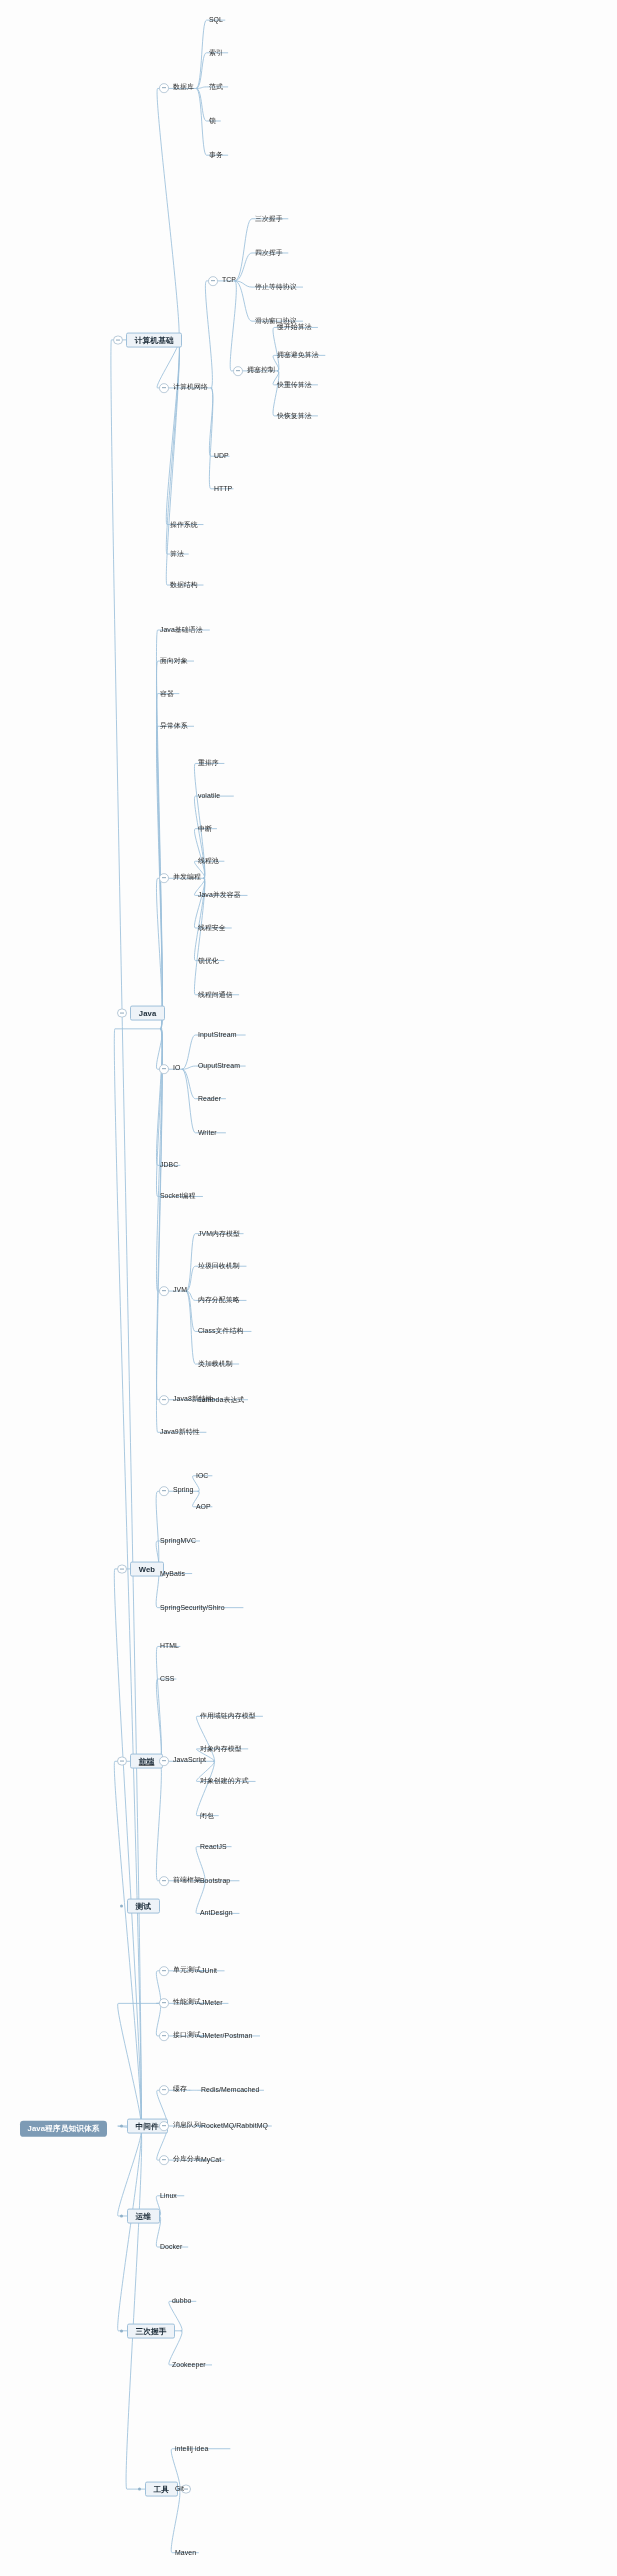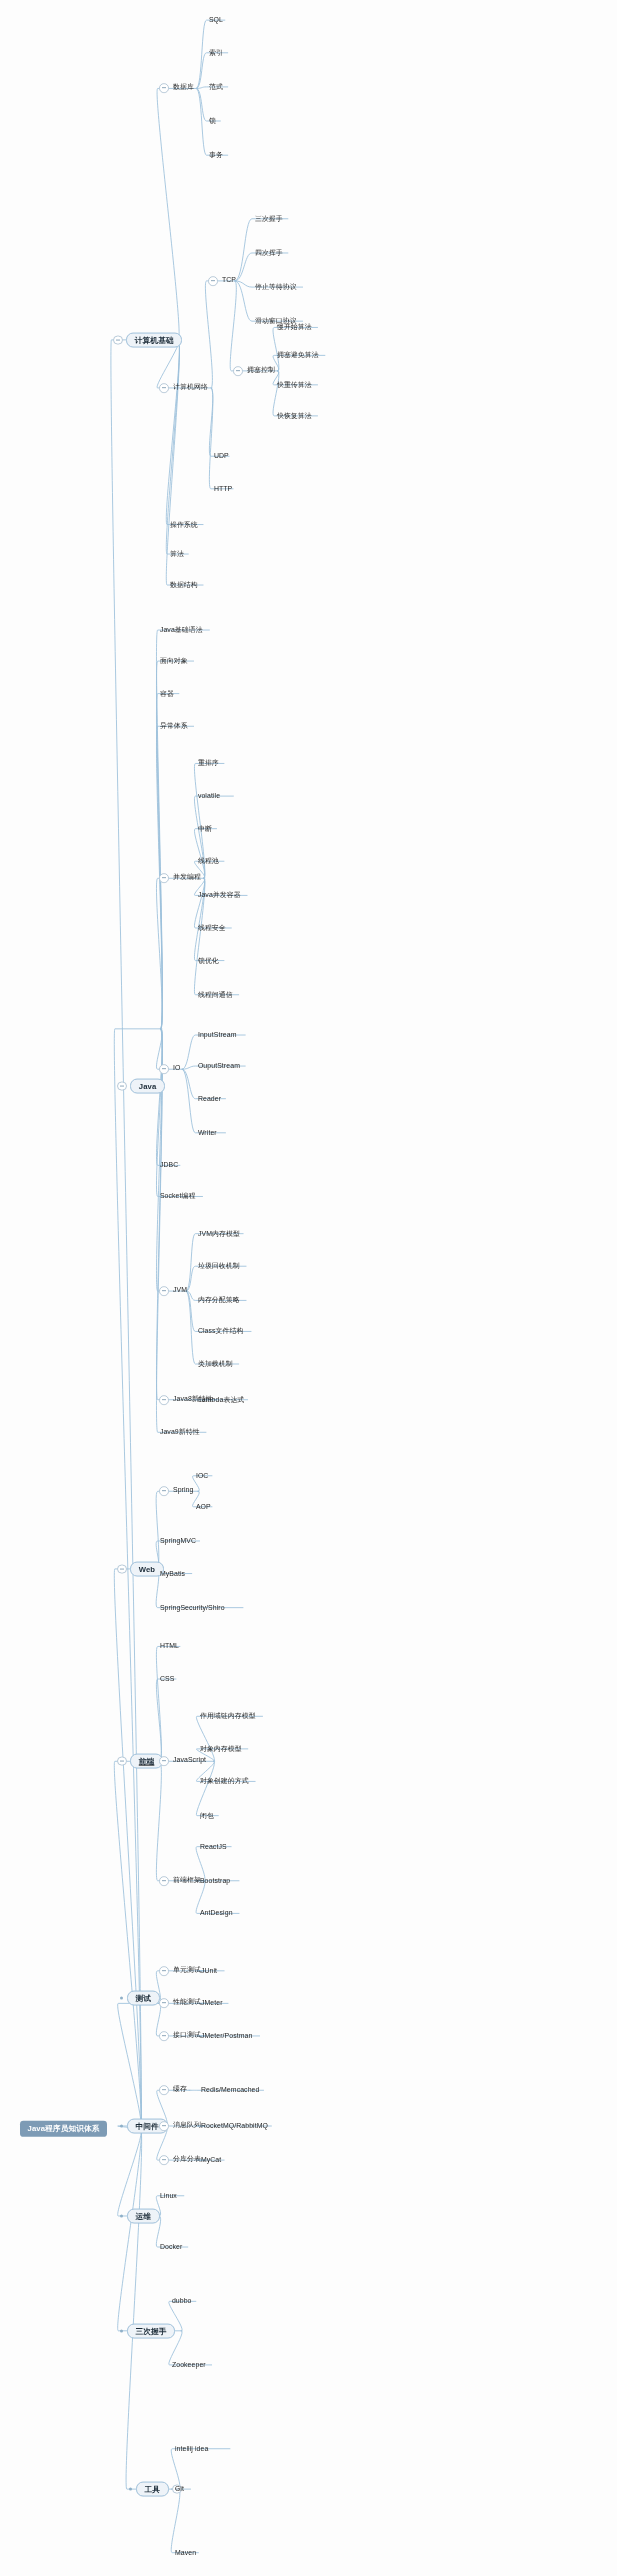--- a/index.html
+++ b/index.html
@@ -3,21 +3,21 @@
 <meta charset="utf-8">
 <style>
   html,body{margin:0;padding:0;background:#fdfdfd;}
   body{width:617px;height:2576px;position:relative;font-family:"Liberation Sans","DejaVu Sans",sans-serif;}
   #stage{position:absolute;left:0;top:0;width:617px;height:2576px;overflow:hidden;}
   svg#links{position:absolute;left:0;top:0;width:617px;height:2576px;pointer-events:none;}
   .node{position:absolute;white-space:nowrap;transform:translateY(-50%);display:flex;align-items:center;}
   .node .txt{font-size:6.9px;color:#222;line-height:1;letter-spacing:0.1px;}
   .node.root{transform:translate(0,-50%);padding-left:13px;}
   .node.root .box{background:#7d9bb5;color:#fff;border-radius:3.4px;padding:4.3px 7.7px;font-size:7.7px;font-weight:bold;box-shadow:0 0 0 0 rgba(0,0,0,0);}
-  .node.boxed .box{background:#eef3f8;border:0.9px solid #9fc0da;border-radius:7px;padding:2.6px 7.7px;font-size:7.7px;font-weight:bold;color:#1b2b38;}
+  .node.boxed .box{background:#eef3f8;border:0.9px solid #9fc0da;border-radius:2px;padding:2.6px 7.7px;font-size:7.7px;font-weight:bold;color:#1b2b38;}
   .node.plain .box{padding:0 0.9px;font-size:6.9px;color:#1f1f1f;}
   .toggle{width:7.7px;height:7.7px;border:0.9px solid #b7c9d8;border-radius:50%;background:#fff;margin-right:3.4px;position:relative;flex:0 0 auto;}
   .toggle:before{content:"";position:absolute;left:1.7px;right:1.7px;top:3px;height:0.9px;background:#8fa8bb;}
   .toggle.right{margin-right:0;margin-left:3.4px;}
   .dot{width:3.4px;height:3.4px;border-radius:50%;background:#8fb0c8;margin-right:3.4px;flex:0 0 auto;}
 </style>
 </head>
 <body>
 
 <div id="stage">
@@ -95,21 +95,21 @@
       </div>
       <div class="node plain plain" style="left: 169px; top: 525px;">
         <span class="box txt">操作系统</span>
       </div>
       <div class="node plain plain" style="left: 169px; top: 554px;">
         <span class="box txt">算法</span>
       </div>
       <div class="node plain plain" style="left: 169px; top: 585px;">
         <span class="box txt">数据结构</span>
       </div>
-      <div class="node boxed" style="left: 117px; top: 1086px;">
+      <div class="node boxed" style="left: 117px; top: 1013px;">
         <span class="toggle"></span>
         <span class="box txt">Java</span>
       </div>
       <div class="node plain plain" style="left: 159px; top: 630px;">
         <span class="box txt">Java基础语法</span>
       </div>
       <div class="node plain plain" style="left: 159px; top: 661px;">
         <span class="box txt">面向对象</span>
       </div>
       <div class="node plain plain" style="left: 159px; top: 694px;">
@@ -252,21 +252,21 @@
       </div>
       <div class="node plain plain" style="left: 199px; top: 1847px;">
         <span class="box txt">ReactJS</span>
       </div>
       <div class="node plain plain" style="left: 199px; top: 1881px;">
         <span class="box txt">Bootstrap</span>
       </div>
       <div class="node plain plain" style="left: 199px; top: 1913px;">
         <span class="box txt">AntDesign</span>
       </div>
-      <div class="node boxed" style="left: 120px; top: 1998px;">
+      <div class="node boxed" style="left: 120px; top: 1906px;">
         <span class="dot"></span>
         <span class="box txt">测试</span>
       </div>
       <div class="node plain plain" style="left: 159px; top: 1971px;">
         <span class="toggle"></span>
         <span class="box txt">单元测试</span>
       </div>
       <div class="node plain plain" style="left: 200px; top: 1971px;">
         <span class="box txt">JUnit</span>
       </div>
@@ -322,21 +322,21 @@
       <div class="node boxed" style="left: 120px; top: 2331px;">
         <span class="dot"></span>
         <span class="box txt">三次握手</span>
       </div>
       <div class="node plain plain" style="left: 171px; top: 2301px;">
         <span class="box txt">dubbo</span>
       </div>
       <div class="node plain plain" style="left: 171px; top: 2365px;">
         <span class="box txt">Zookeeper</span>
       </div>
-      <div class="node boxed" style="left: 129px; top: 2489px; font-family: Liberation Serif, serif;">
+      <div class="node boxed" style="left: 138px; top: 2489px; font-family: Liberation Serif, serif;">
         <span class="dot"></span>
         <span class="box txt">工具</span>
         <span class="toggle right"></span>
       </div>
       <div class="node plain plain" style="left: 174px; top: 2449px;">
         <span class="box txt">intellij idea</span>
       </div>
       <div class="node plain plain" style="left: 174px; top: 2489px;">
         <span class="box txt">Git</span>
       </div>

